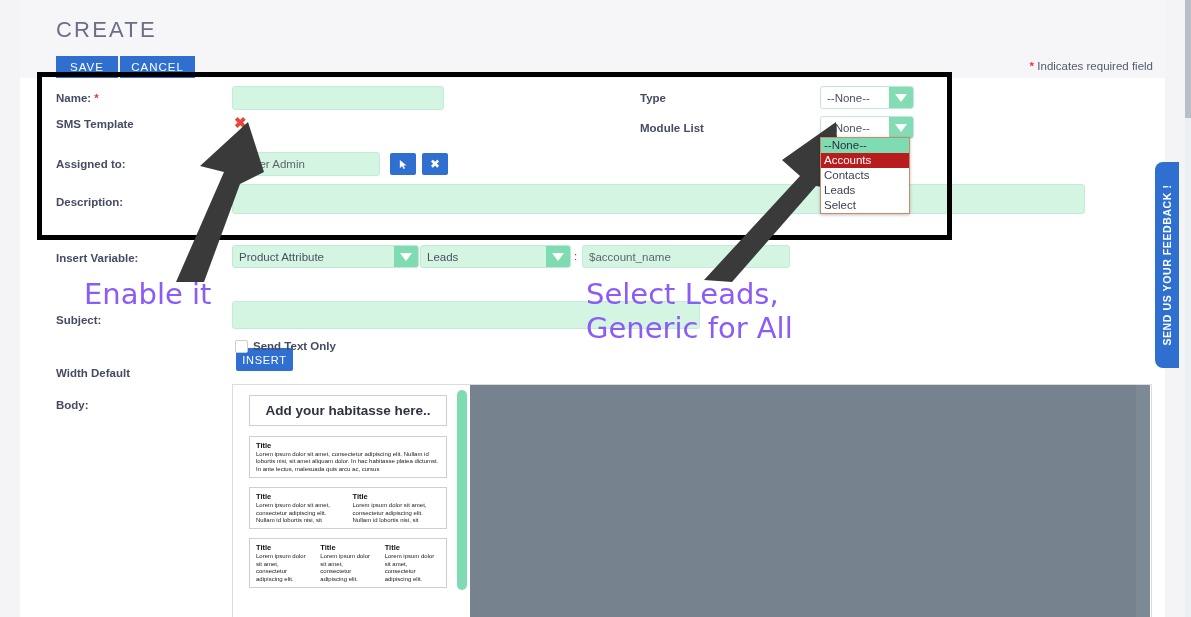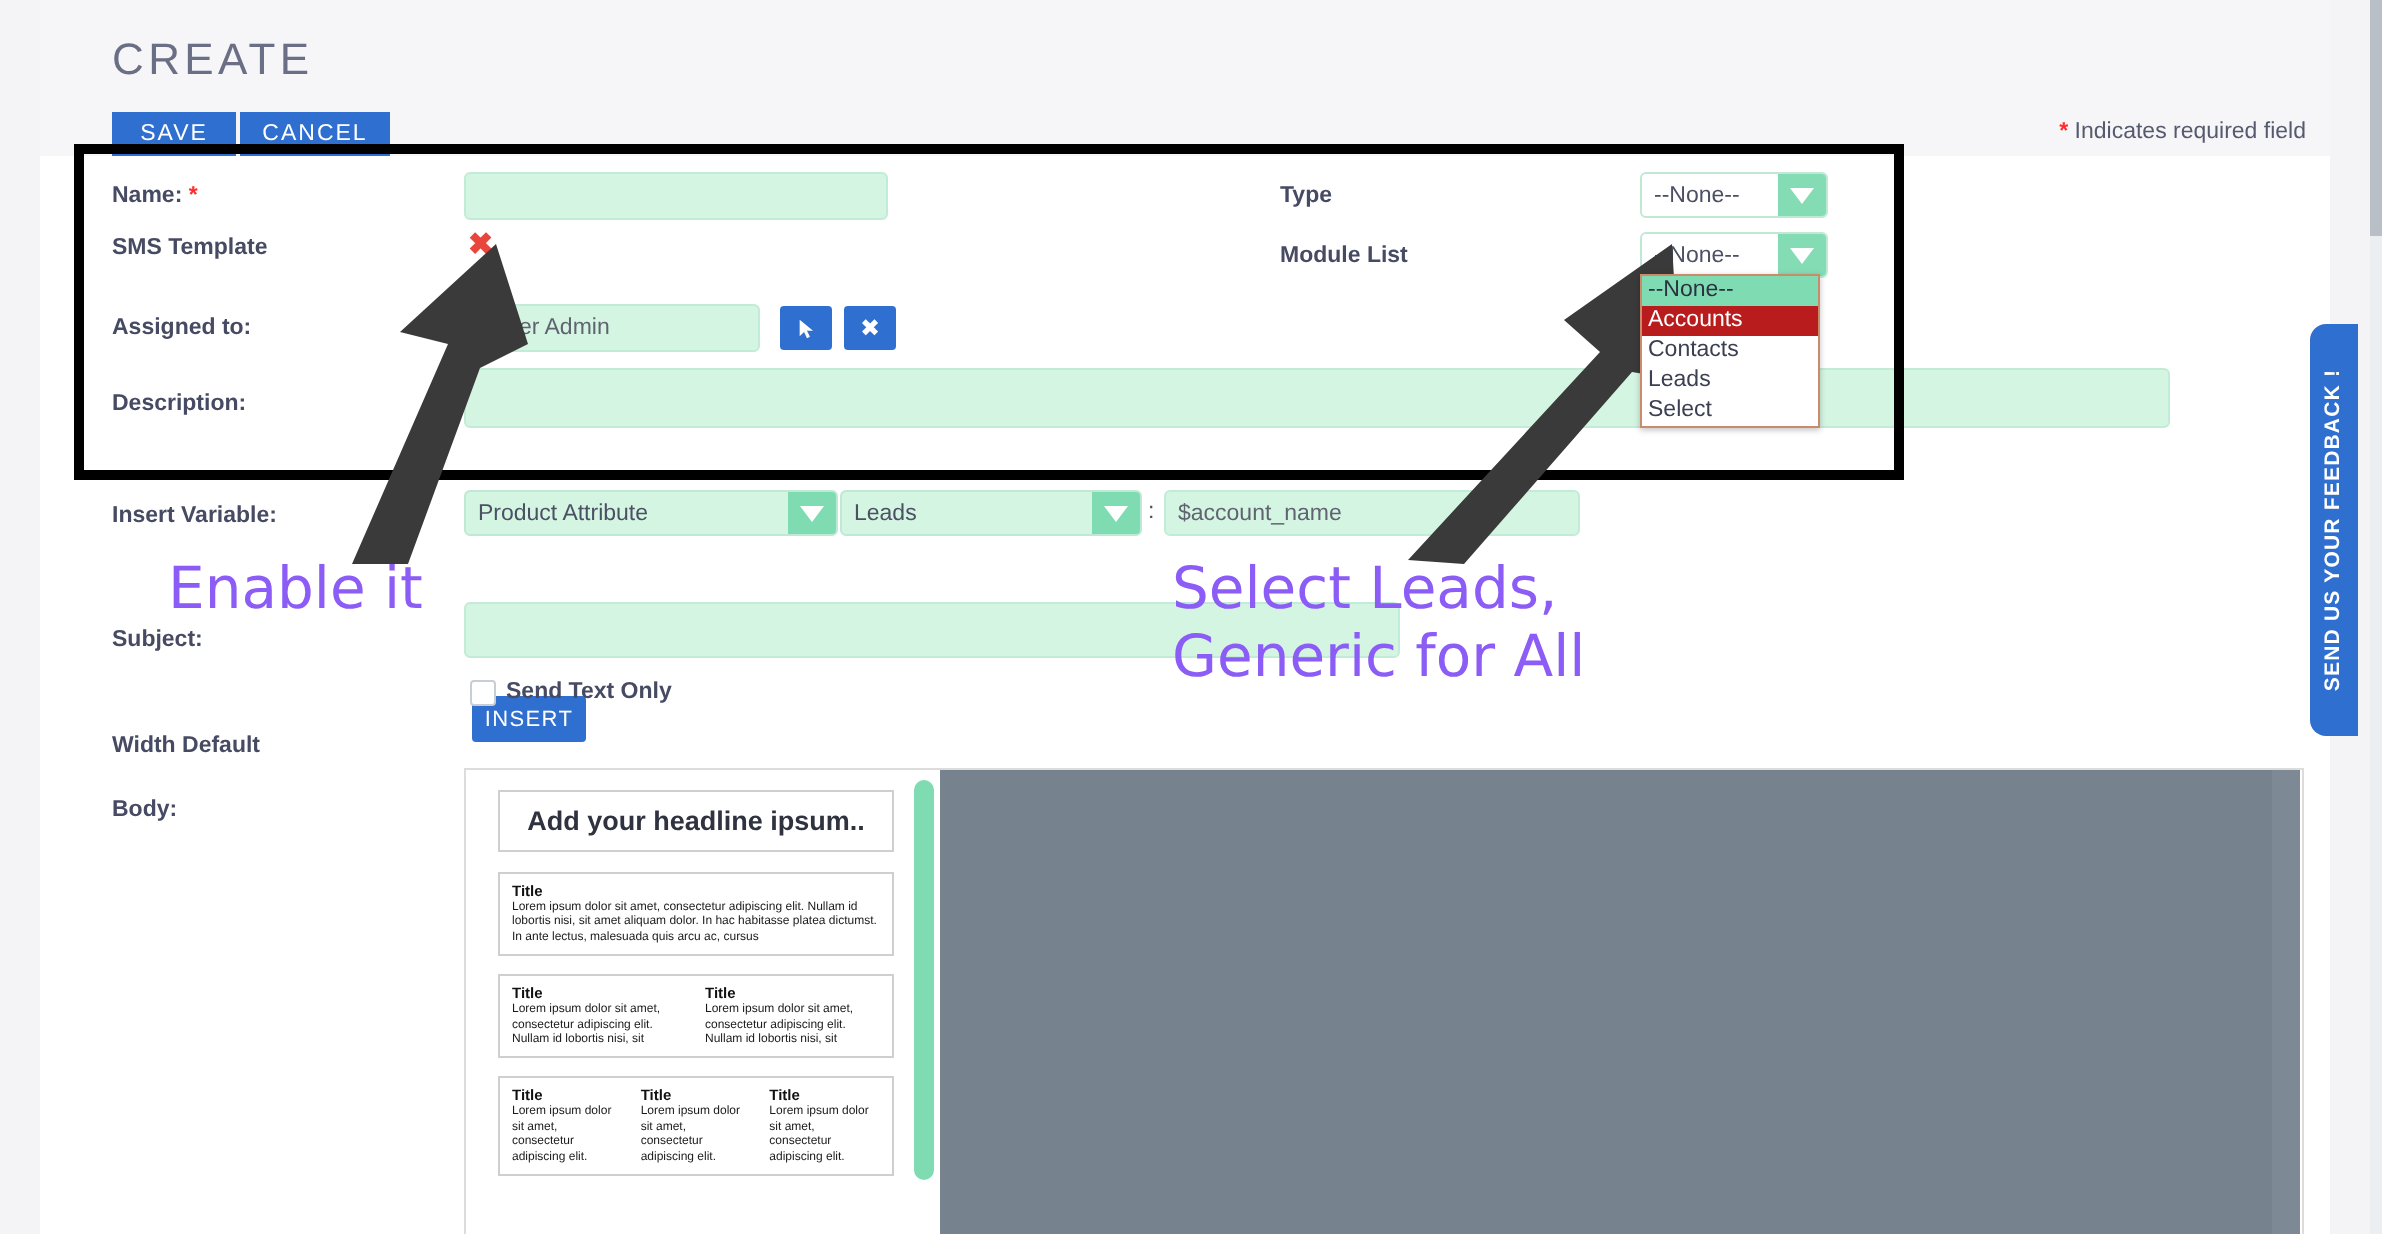--- a/index.html
+++ b/index.html
@@ -294,21 +294,21 @@
     <div id="module-dropdown">
       <div class="opt sel-none">--None--</div>
       <div class="opt hl">Accounts</div>
       <div class="opt">Contacts</div>
       <div class="opt">Leads</div>
       <div class="opt">Select</div>
     </div>
 
     <div id="body-preview">
       <div id="tmpl-col">
-        <div class="tmpl-card" id="headline-card">Add your headline ipsum..</div>
+        <div class="tmpl-card" id="headline-card">Add your habitasse here..</div>
 
         <div class="tmpl-card">
           <div class="tmpl-title">Title</div>
           <div class="tmpl-text">Lorem ipsum dolor sit amet, consectetur adipiscing elit. Nullam id lobortis nisi, sit amet aliquam dolor. In hac habitasse platea dictumst. In ante lectus, malesuada quis arcu ac, cursus</div>
         </div>
 
         <div class="tmpl-card">
           <div class="tmpl-cols">
             <div>
               <div class="tmpl-title">Title</div>

